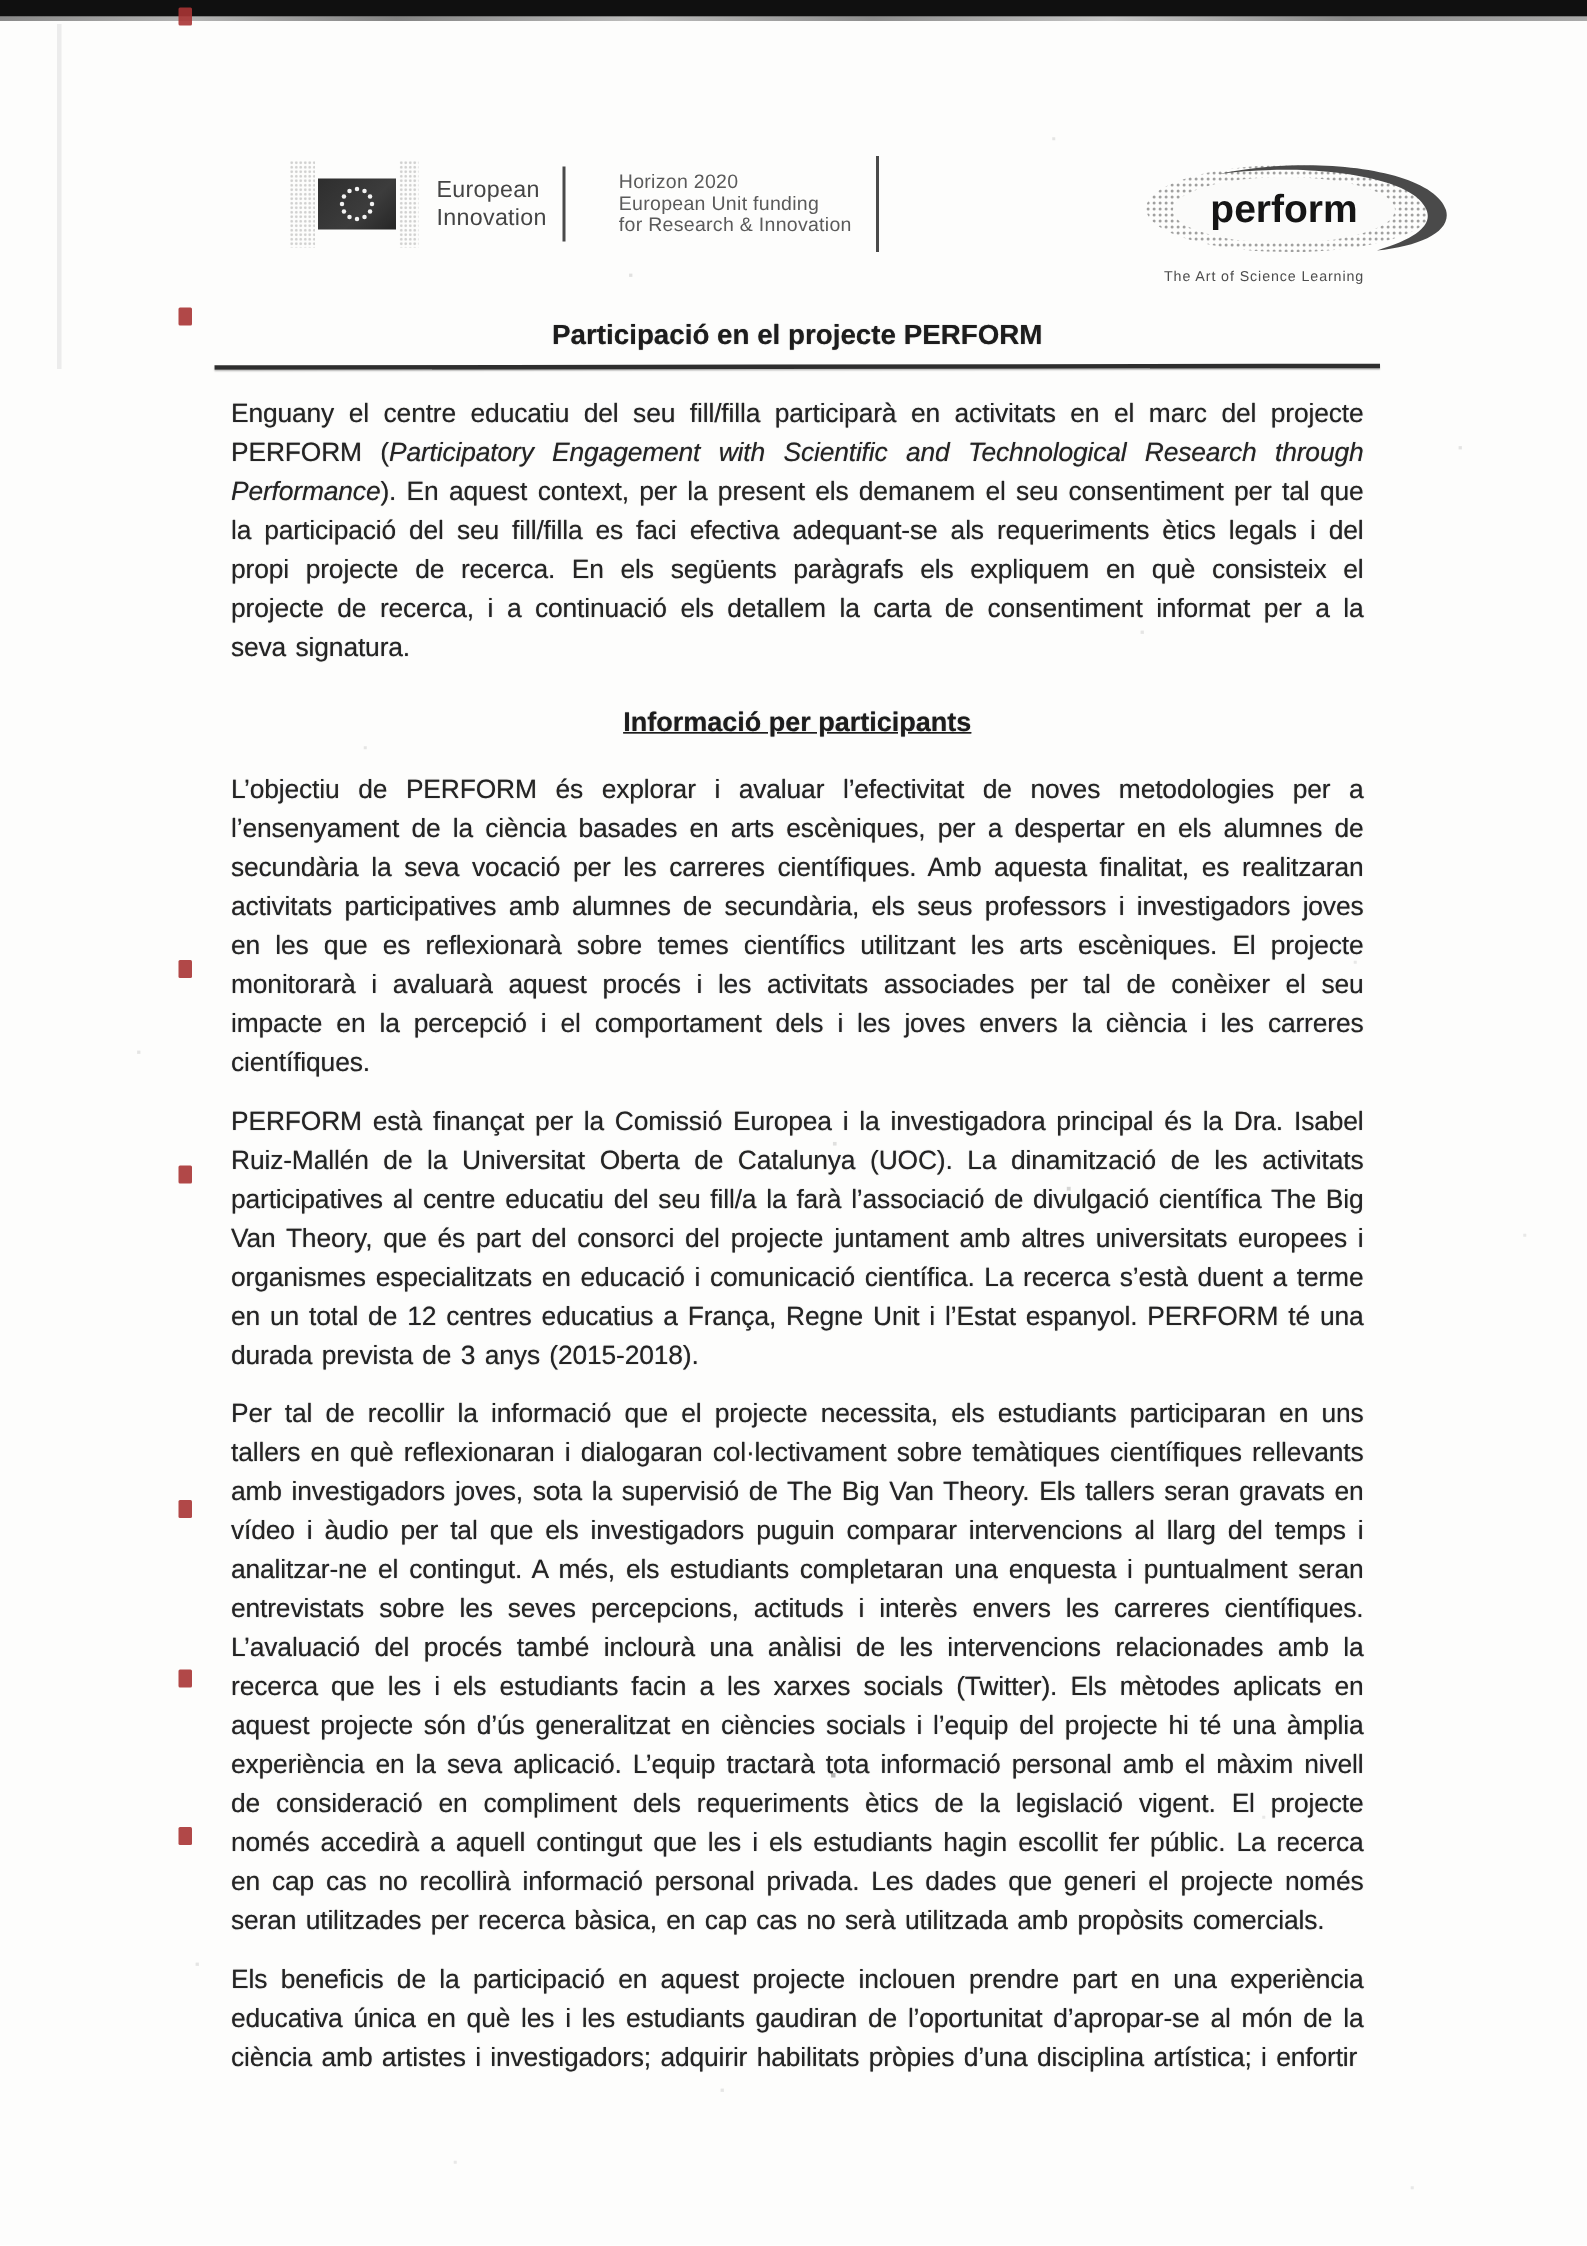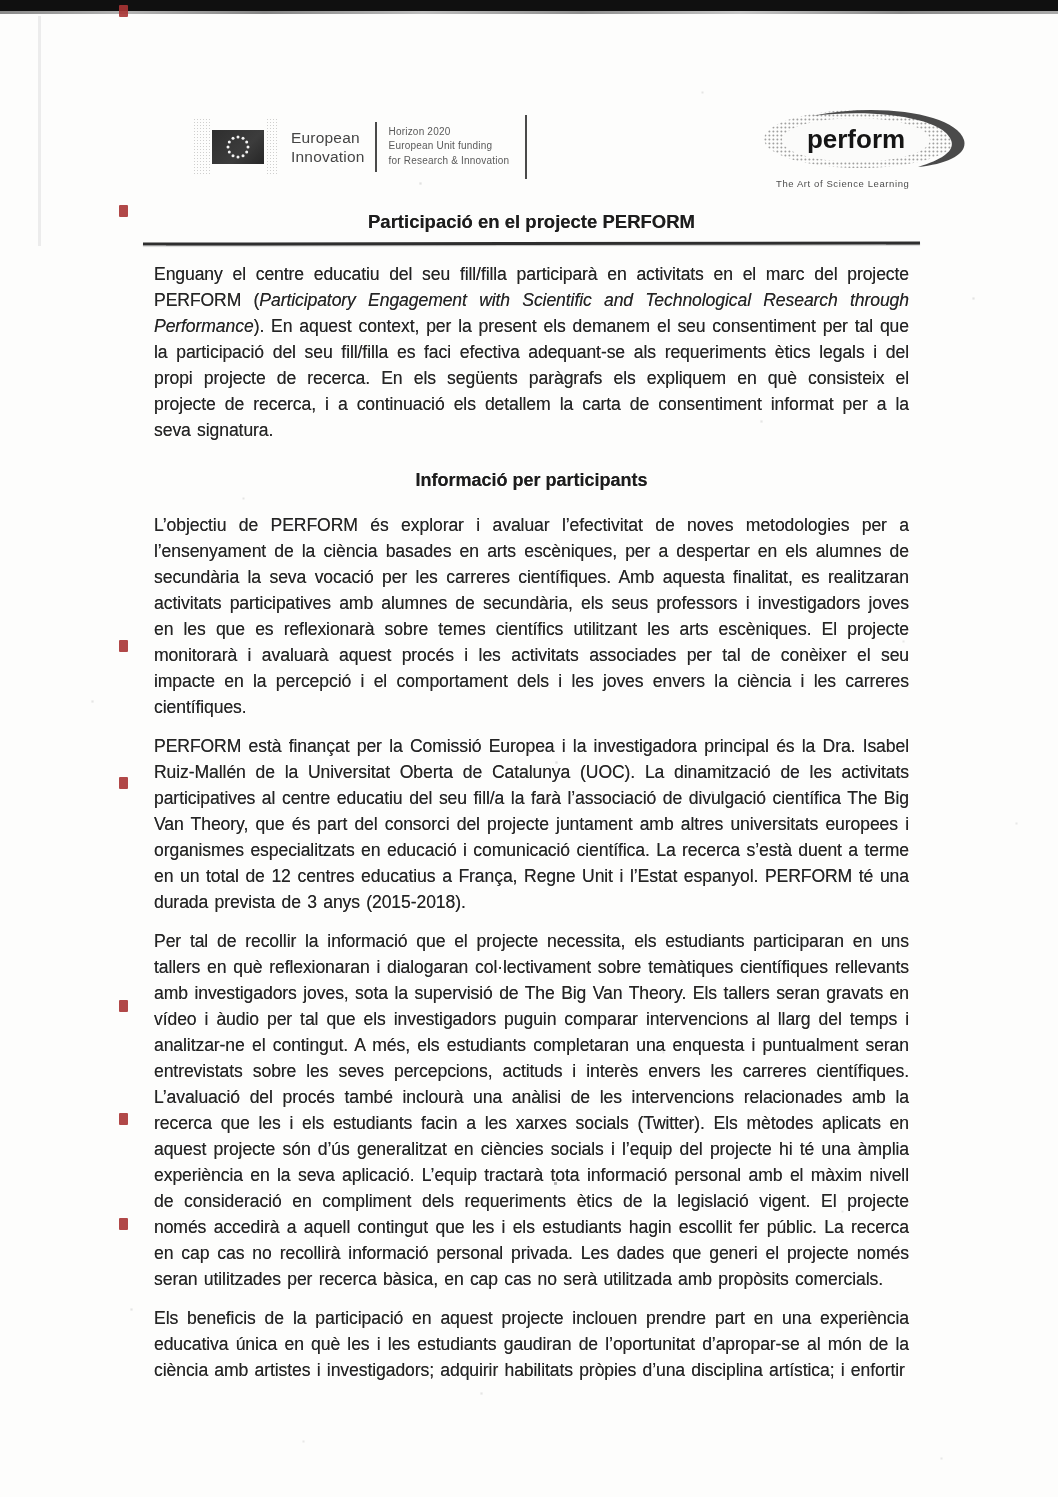--- a/index.html
+++ b/index.html
@@ -20,44 +20,44 @@
     973px 298px 0 .6px rgba(60,60,60,.13),243px 498px 0 .5px rgba(60,60,60,.12),
     556px 762px 0 .7px rgba(60,60,60,.15),903px 641px 0 .5px rgba(60,60,60,.11),
     352px 903px 0 .6px rgba(60,60,60,.13),663px 1052px 0 .5px rgba(60,60,60,.12),
     131px 1309px 0 .6px rgba(60,60,60,.12),842px 1211px 0 .5px rgba(60,60,60,.11),
     481px 1393px 0 .6px rgba(60,60,60,.12),941px 1458px 0 .5px rgba(60,60,60,.11),
     203px 1121px 0 .5px rgba(60,60,60,.12),761px 421px 0 .6px rgba(60,60,60,.12),
     1016px 823px 0 .5px rgba(60,60,60,.11),92px 701px 0 .6px rgba(60,60,60,.12),
     303px 1441px 0 .5px rgba(60,60,60,.11),583px 1322px 0 .6px rgba(60,60,60,.12),
     555px 1183px 0 1px rgba(50,50,50,.35),712px 792px 0 .8px rgba(50,50,50,.2);}
   
-  .header{display:flex;justify-content:space-between;align-items:center;
+  .header{display:flex;justify-content:space-between;align-items:flex-start;
     padding:104px 86px 0 193px;}
   .ec-block{display:flex;align-items:center;}
   .smudge{height:58px;background-image:radial-gradient(rgba(110,110,110,.8) .7px,transparent 1px);
     background-size:3px 3px;opacity:.4;filter:blur(.4px);}
   .smudge.a{width:17px;margin-right:2px;}
   .smudge.b{width:13px;margin-left:2px;}
   .eu-flag{width:52px;height:34px;background:linear-gradient(135deg,#2e2e2e,#3c3c3c 60%,#262626);
     display:block;flex:none;}
   .ec-text{font-size:15.5px;line-height:19px;color:#454545;margin-left:12px;letter-spacing:.2px;}
   .vbar{width:2px;background:#4a4a4a;flex:none;}
   .vbar.short{height:50px;margin:0 12px 0 10px;}
   .vbar.tall{height:64px;margin-left:16px;}
-  .funding-text{font-size:10px;line-height:14.5px;color:#5a5a5a;letter-spacing:.2px;}
+  .funding-text{font-size:13px;line-height:14.5px;color:#5a5a5a;letter-spacing:.2px;margin-left:24px;}
   .perform-block{width:212px;margin-top:2px;flex:none;}
   .perform-tagline{font-size:9.5px;color:#4d4d4d;letter-spacing:.6px;margin:4px 0 0 16px;}
   
   .main{padding:0 138px 0 143px;}
   h1.title{font-size:18.5px;font-weight:bold;text-align:center;margin:22px 0 3px;color:#1d1d1d;
     text-shadow:0 0 .6px rgba(30,30,30,.7);}
   .title-rule{border-top:3.5px solid #2e2e2e;box-shadow:0 1px 1px rgba(0,0,0,.25);
     margin:9px 0 16px;transform:rotate(-.08deg);}
   h2.section{font-size:18px;font-weight:bold;text-align:center;margin:27px 0 21px;color:#1d1d1d;
-    text-shadow:0 0 .6px rgba(30,30,30,.7);}
+    text-shadow:0 0 .6px rgba(30,30,30,.7);text-decoration:underline;}
   p.body{font-size:17.6px;line-height:26px;text-align:justify;margin:0 11px 13px;
     color:#242424;text-shadow:0 0 .6px rgba(40,40,40,.65);letter-spacing:-.1px;word-spacing:1.5px;}
   p.body em{font-style:italic;}
 </style>
 </head>
 <body>
 
 <div class="page">
 
   <div class="top-edge"></div>

